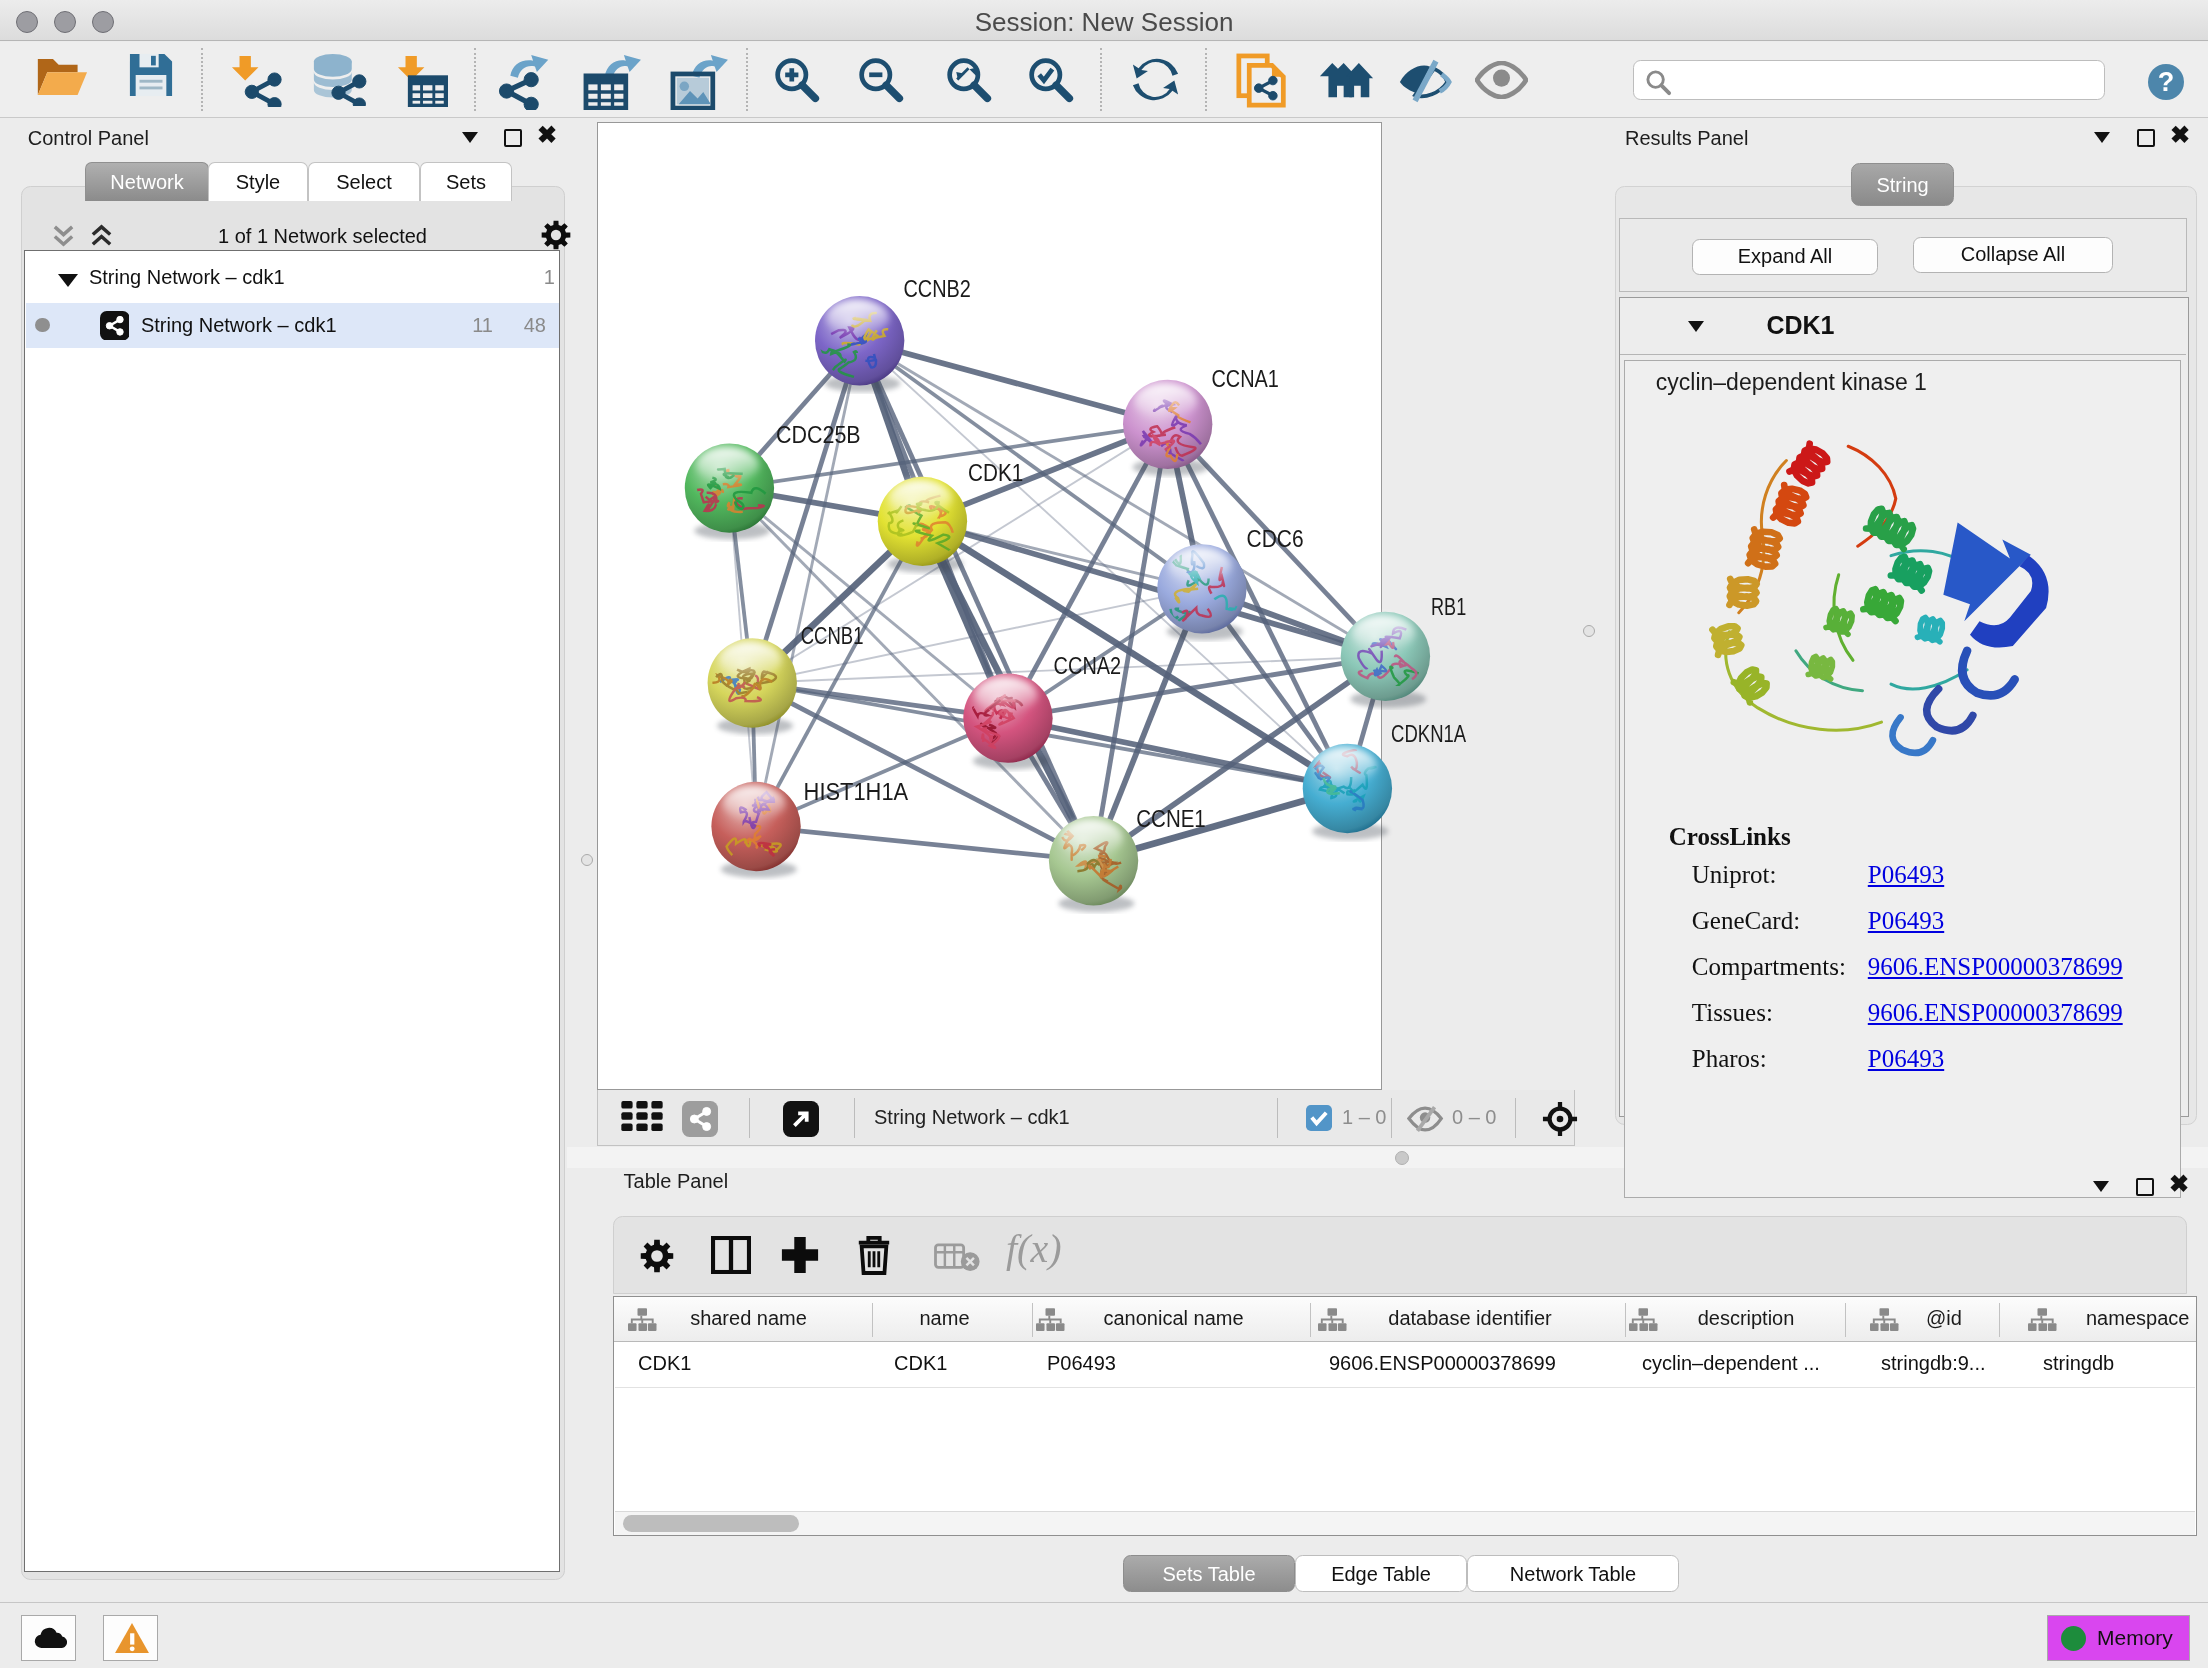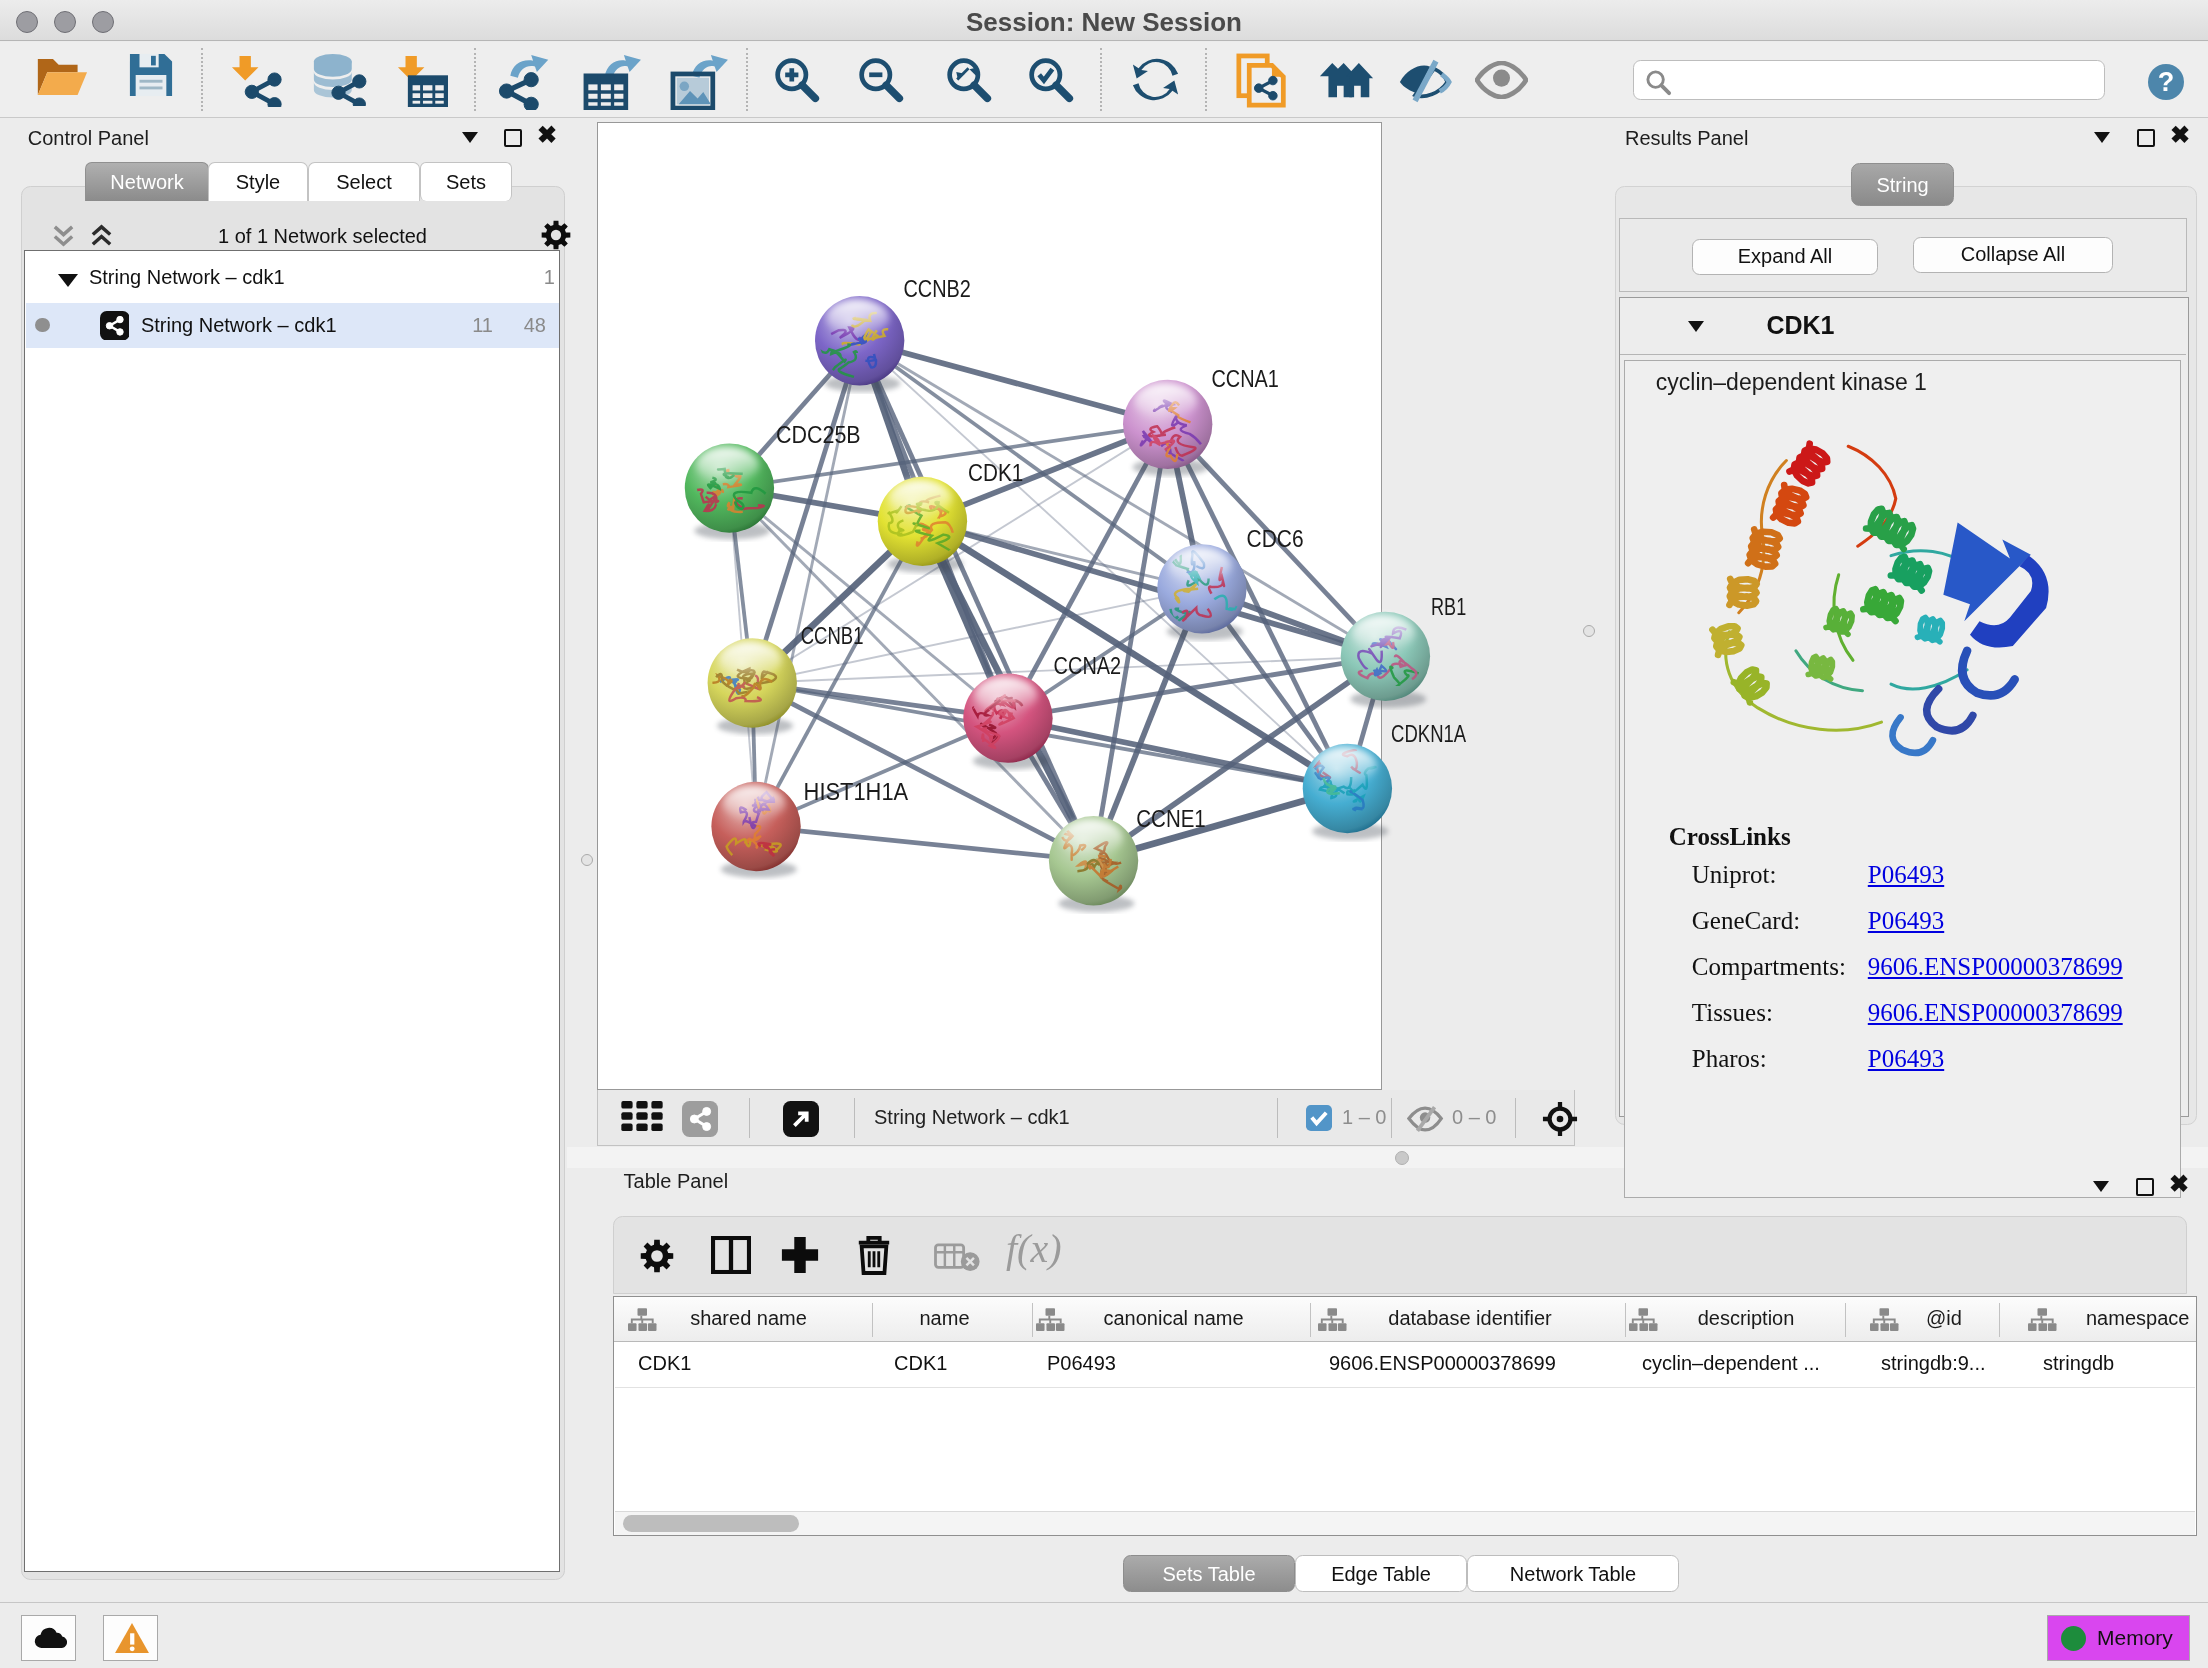--- a/index.html
+++ b/index.html
@@ -5,21 +5,21 @@
 * { margin:0; padding:0; box-sizing:border-box; }
 html,body { width:2208px; height:1668px; font-family:"Liberation Sans",sans-serif; background:#ececec; overflow:hidden; }
 #win { position:absolute; left:0; top:0; width:2208px; height:1668px; background:#ececec; }
 .abs { position:absolute; }
 
 #titlebar { position:absolute; left:0; top:0; width:2208px; height:41px;
   background:linear-gradient(#ececec,#dcdcdc); border-bottom:1px solid #b6b6b6; }
 .tl { position:absolute; top:10.5px; width:22px; height:22px; border-radius:50%;
   background:#9d9da2; border:1.9px solid #6f6f75; }
 #title { position:absolute; top:6.7px; left:0; width:2208px; text-align:center;
-  font-size:26px; font-weight:bold; color:#4a4a4a; }
+  font-size:26px; font-weight:normal; color:#4a4a4a; }
 
 #toolbar { position:absolute; left:0; top:42px; width:2208px; height:76px; background:#eeeeee; border-bottom:1px solid #c9c9c9;}
 .tsep { position:absolute; top:5.7px; height:63px; width:0; border-left:2.9px dotted #b4b4b4; }
 #searchbox { position:absolute; left:1633px; top:18px; width:472px; height:40px; background:#fff;
   border:1.9px solid #bdbdbd; border-radius:7.6px; }
 #helpbtn { position:absolute; left:2148px; top:22px; width:36px; height:36px; border-radius:50%;
   background:#4d86ab; color:#fff; font-weight:bold; font-size:27px; text-align:center; line-height:36px; }
 
 .panelhead { font-size:20px; color:#1d1d1d; }
 .winbtn-tri { width:0; height:0; border-left:8.6px solid transparent; border-right:8.6px solid transparent; border-top:11.4px solid #111; display:inline-block; }
@@ -190,21 +190,21 @@
   </div>
   <div id="cp">
     <div class="panelhead abs" style="left:6.7px;top:7.6px;">Control Panel</div>
     <div class="winbtn-tri abs" style="left:441px;top:13.3px;"></div>
     <div class="winbtn-sq abs" style="left:483px;top:9.5px;"></div>
     <div class="xmark abs" style="left:516px;top:1.9px;">✖</div>
     <div id="cp-sub"></div>
     <div class="tab tabsel" style="left:64px;width:124px;">Network</div>
     <div class="tab" style="left:187px;width:100px;">Style</div>
     <div class="tab" style="left:287px;width:112px;">Select</div>
-    <div class="tab" style="left:399px;width:92px;border-radius:6px;">Sets</div>
+    <div class="tab" style="left:399px;width:92px;">Sets</div>
     <svg class="abs" style="left:29.5px;top:105px;" width="25" height="25" viewBox="0 0 26 26">
       <path d="M4 3 l9 8 9 -8 M4 13 l9 8 9 -8" stroke="#8e8e8e" stroke-width="3.6" fill="none"></path>
     </svg>
     <svg class="abs" style="left:68px;top:105px;" width="25" height="25" viewBox="0 0 26 26">
       <path d="M4 11 l9 -8 9 8 M4 21 l9 -8 9 8" stroke="#2c2c2c" stroke-width="3.6" fill="none"></path>
     </svg>
     <div class="abs" style="left:29.5px;top:106px;width:544px;text-align:center;font-size:20px;color:#111;">1 of 1 Network selected</div>
     <svg class="abs" style="left:520px;top:101px;" width="30" height="30" viewBox="0 0 32 32">
       <path fill-rule="evenodd" fill="#0c0c0c" d="M31.3 13.4 L31.3 18.6 L26.6 18.8 L25.5 21.6 L28.6 25.0 L25.0 28.6 L21.6 25.5 L18.8 26.6 L18.6 31.3 L13.4 31.3 L13.2 26.6 L10.4 25.5 L7.0 28.6 L3.4 25.0 L6.5 21.6 L5.4 18.8 L0.7 18.6 L0.7 13.4 L5.4 13.2 L6.5 10.4 L3.4 7.0 L7.0 3.4 L10.4 6.5 L13.2 5.4 L13.4 0.7 L18.6 0.7 L18.8 5.4 L21.6 6.5 L25.0 3.4 L28.6 7.0 L25.5 10.4 L26.6 13.2 Z M21.5 16 A5.5 5.5 0 1 0 10.5 16 A5.5 5.5 0 1 0 21.5 16 Z"></path>
     </svg>

